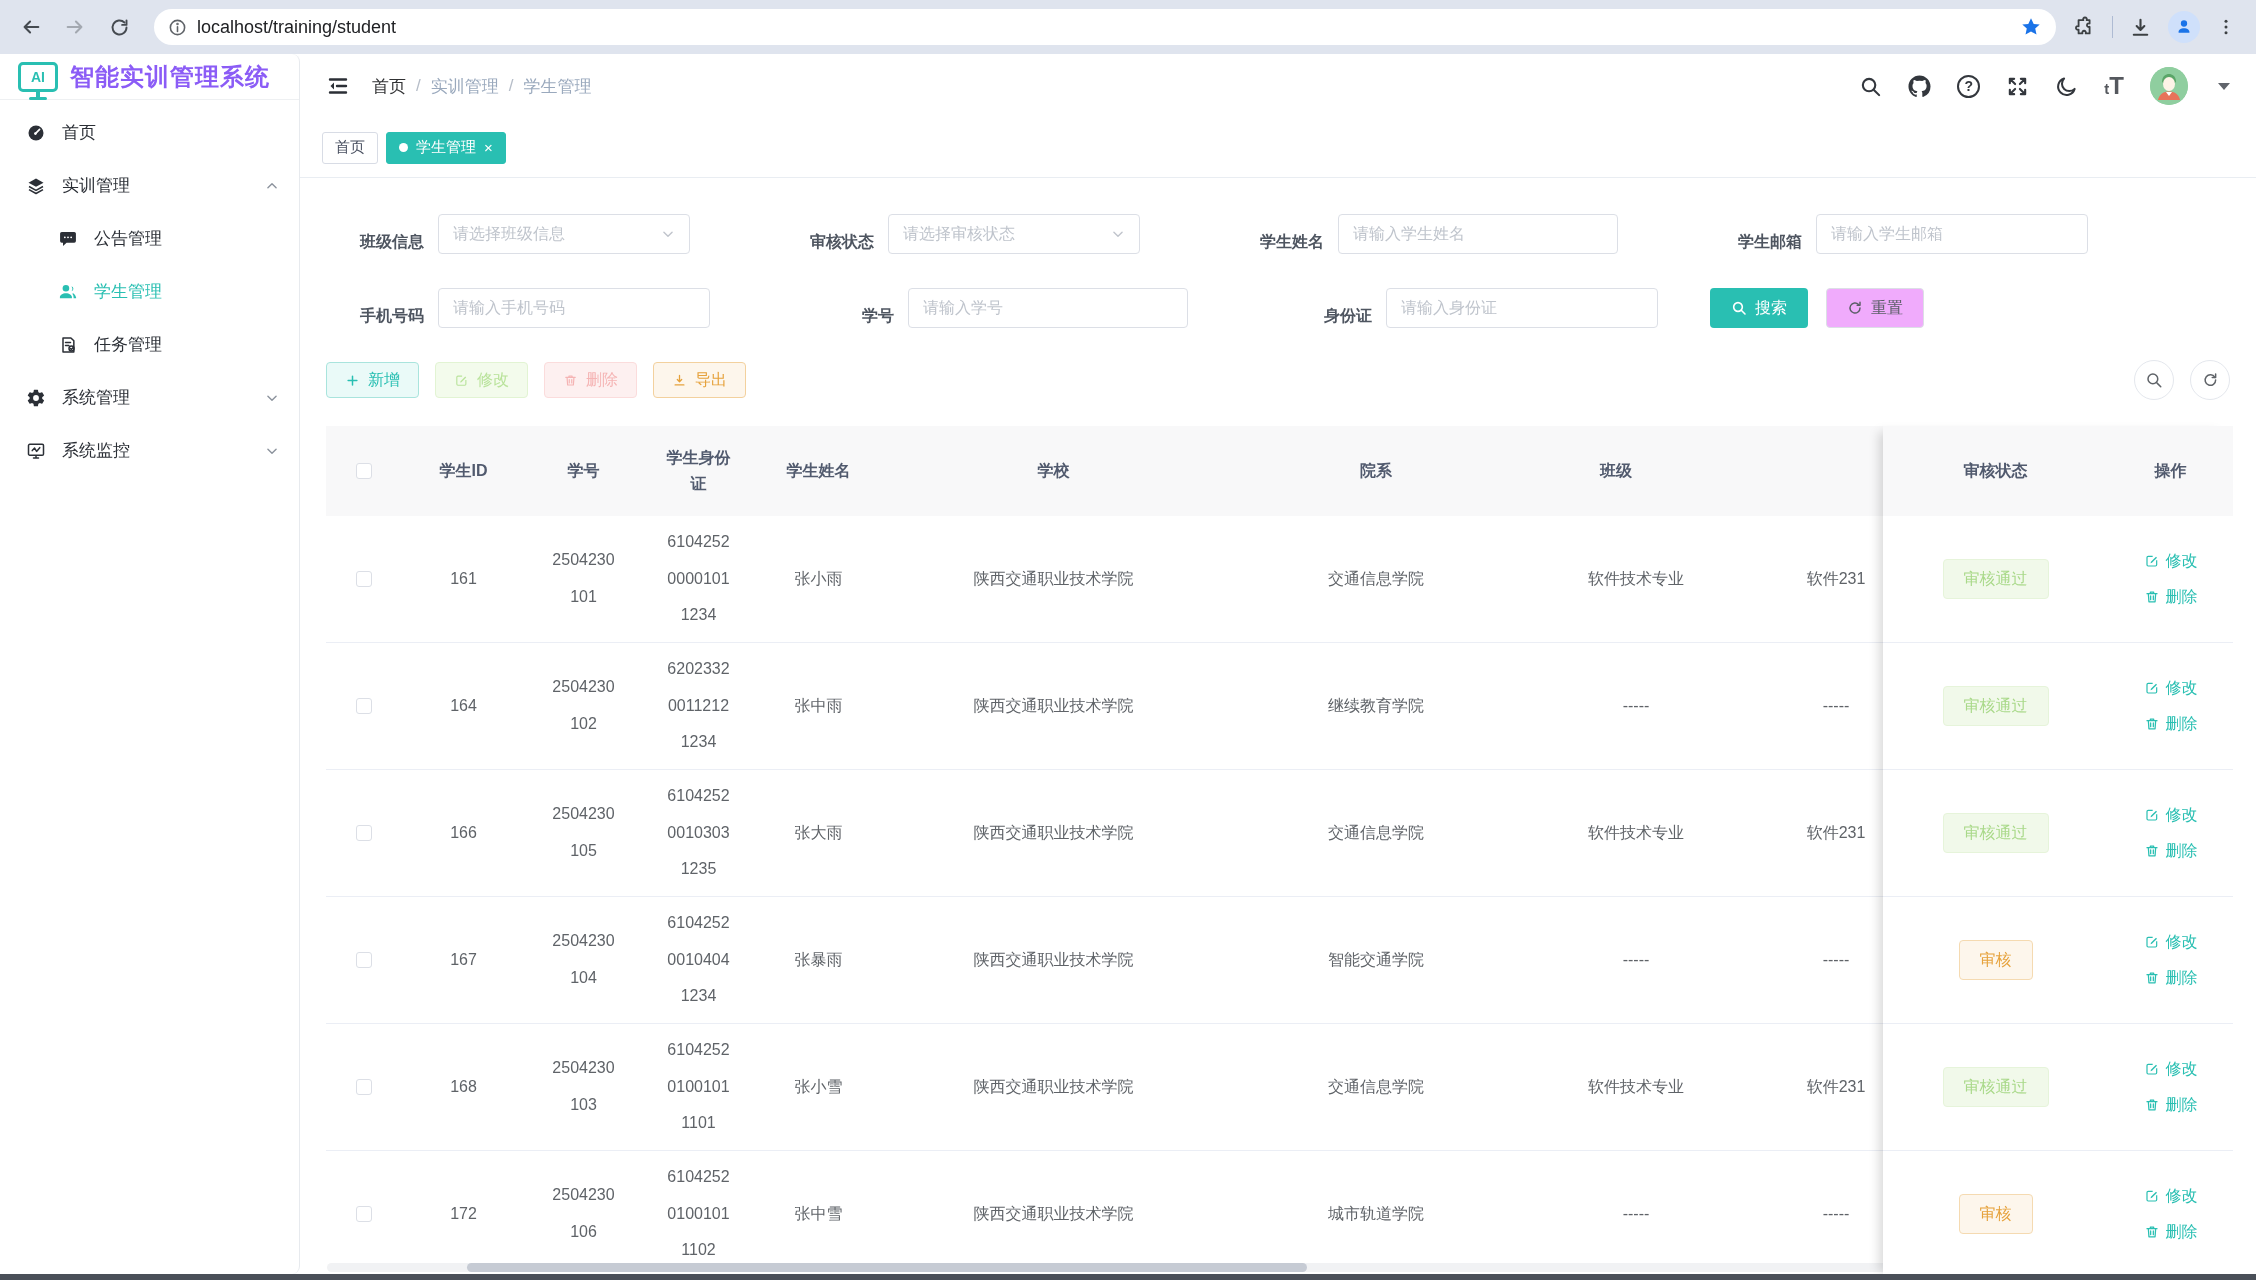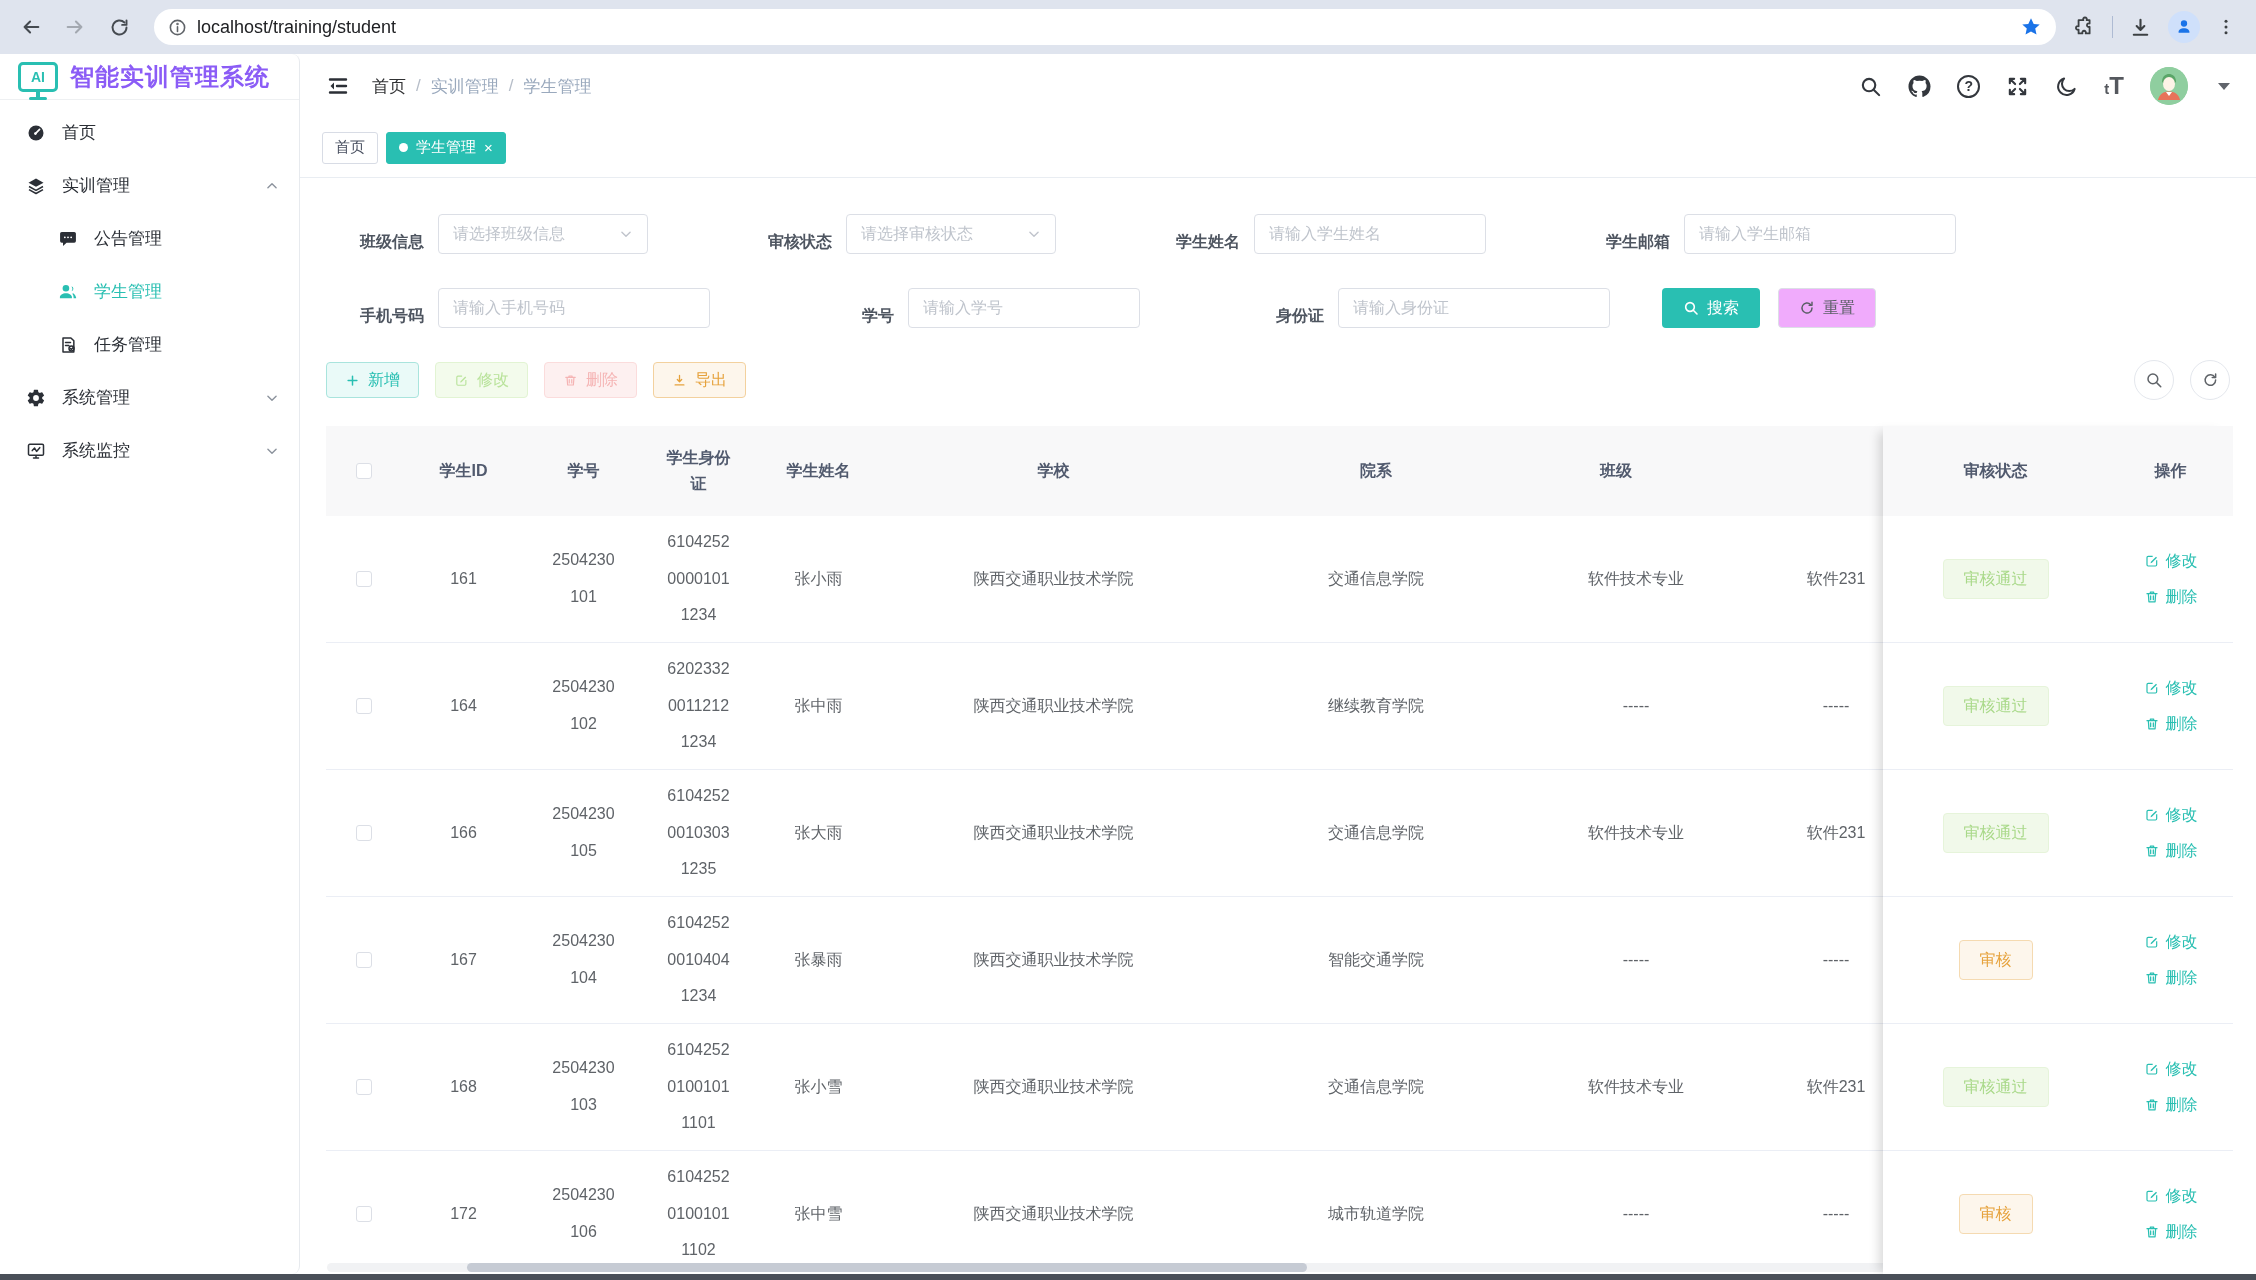--- a/index.html
+++ b/index.html
@@ -58,24 +58,24 @@
 
   
   .content { flex:1; padding:0 26px; position:relative; overflow:hidden; }
   .filter-form { padding-top:36px; }
   .filter-row { display:flex; align-items:center; margin-bottom:34px; }
   .field { display:flex; align-items:center; margin-right:86px; }
   .flabel { width:112px; text-align:right; padding-right:14px; font-size:16px; font-weight:bold; color:#4e5560; flex:none; white-space:nowrap;margin-top:16px; }
   .control { height:40px; border:1px solid #dcdfe6; border-radius:4px; background:#fff; display:flex; align-items:center; padding:0 14px; font-size:16px; }
   .control input { border:none; outline:none; width:100%; font-size:16px; color:#333; font-family:inherit; }
   .control input::placeholder { color:#bfc4cc; }
-  .sel { width:210px; justify-content:space-between; cursor:pointer; }
+  .sel { width:252px; justify-content:space-between; cursor:pointer; }
   .sel .sel-ph { color:#bfc4cc; }
   .sel .chev { width:14px; height:14px; color:#c0c4cc; }
-  .inp { width:232px; }
+  .inp { width:280px; }
   .inp2 { width:272px; }
   .btn { height:40px; border-radius:4px; display:inline-flex; align-items:center; justify-content:center; gap:8px; font-size:16px; padding:0 20px; cursor:pointer; border:1px solid transparent; white-space:nowrap; }
   .btn .b-ic { width:16px; height:16px; }
   .btn-search { background:#29bfb2; color:#fff; margin-left:52px; }
   .btn-reset { background:#f0abfc; border-color:#dcdfe6; color:#5a5e66; margin-left:18px; }
 
   .toolbar { margin-top:-2px; display:flex; align-items:center; }
   .tbtn { height:36px; border-radius:4px; display:inline-flex; align-items:center; gap:8px; font-size:16px; padding:0 18px; cursor:pointer; border:1px solid transparent; margin-right:16px; }
   .tbtn .b-ic { width:15px; height:15px; }
   .tbtn-add { color:#29bfb2; background:#eafaf8; border-color:#a9e4dd; }

